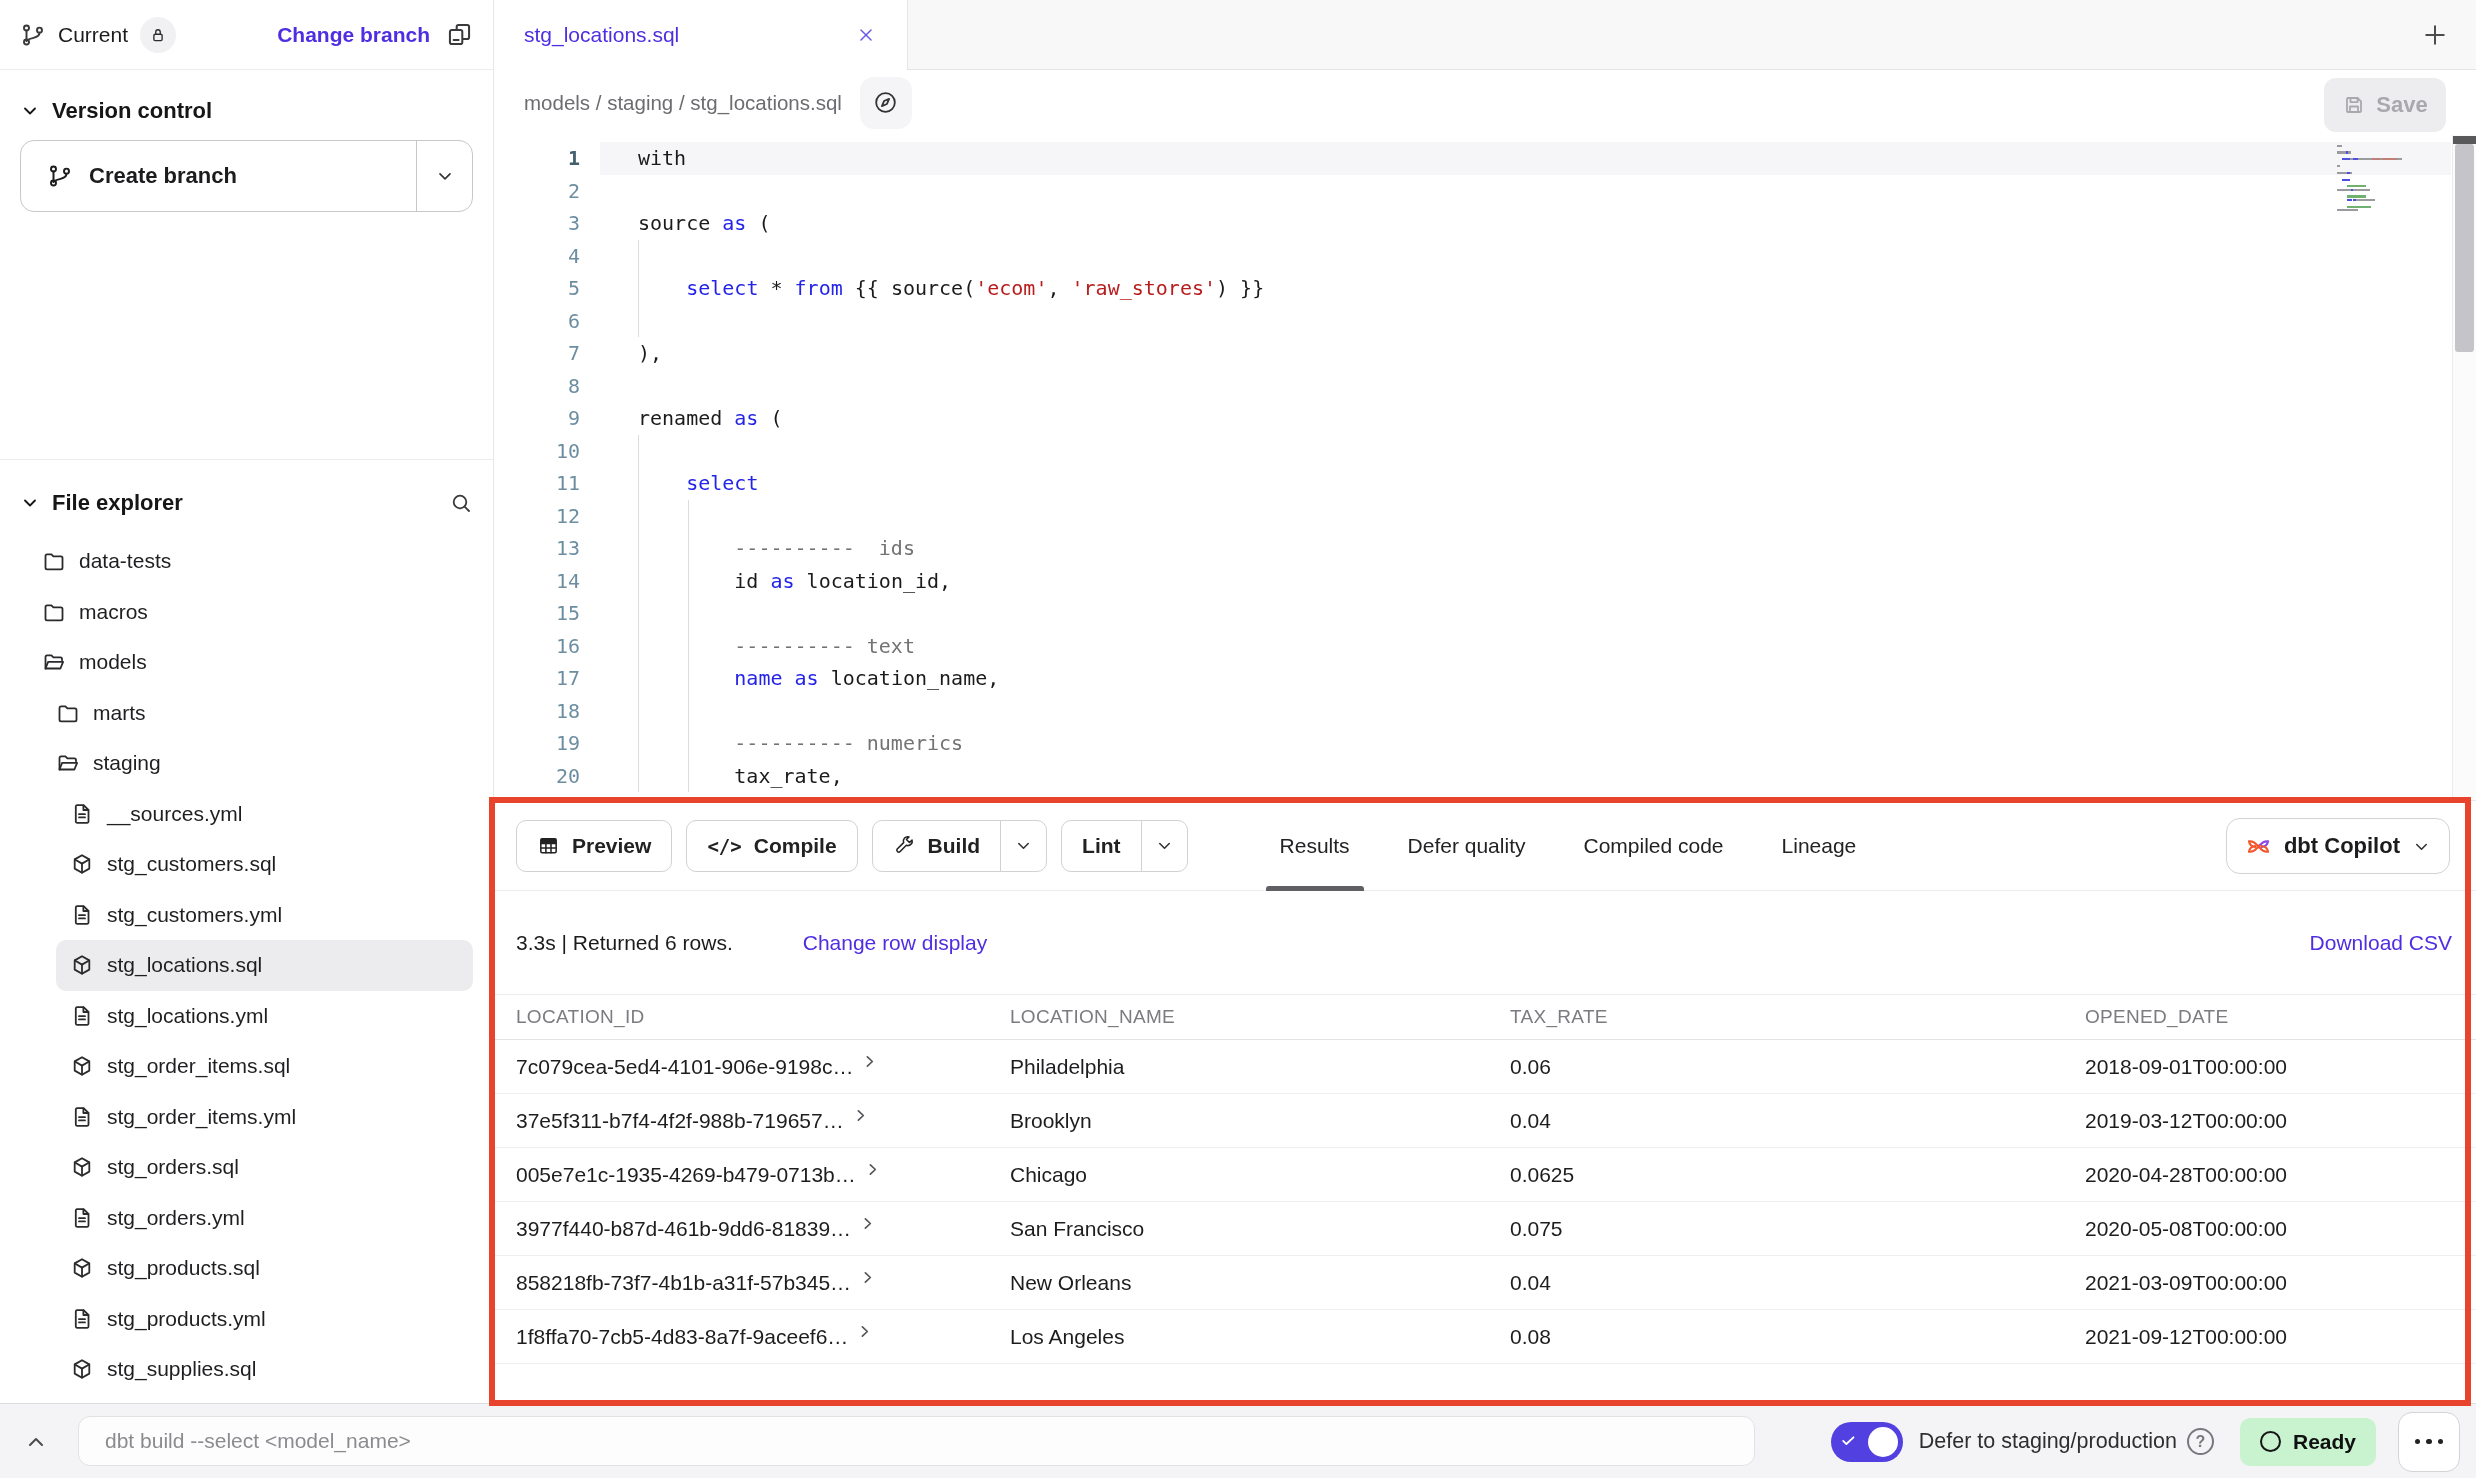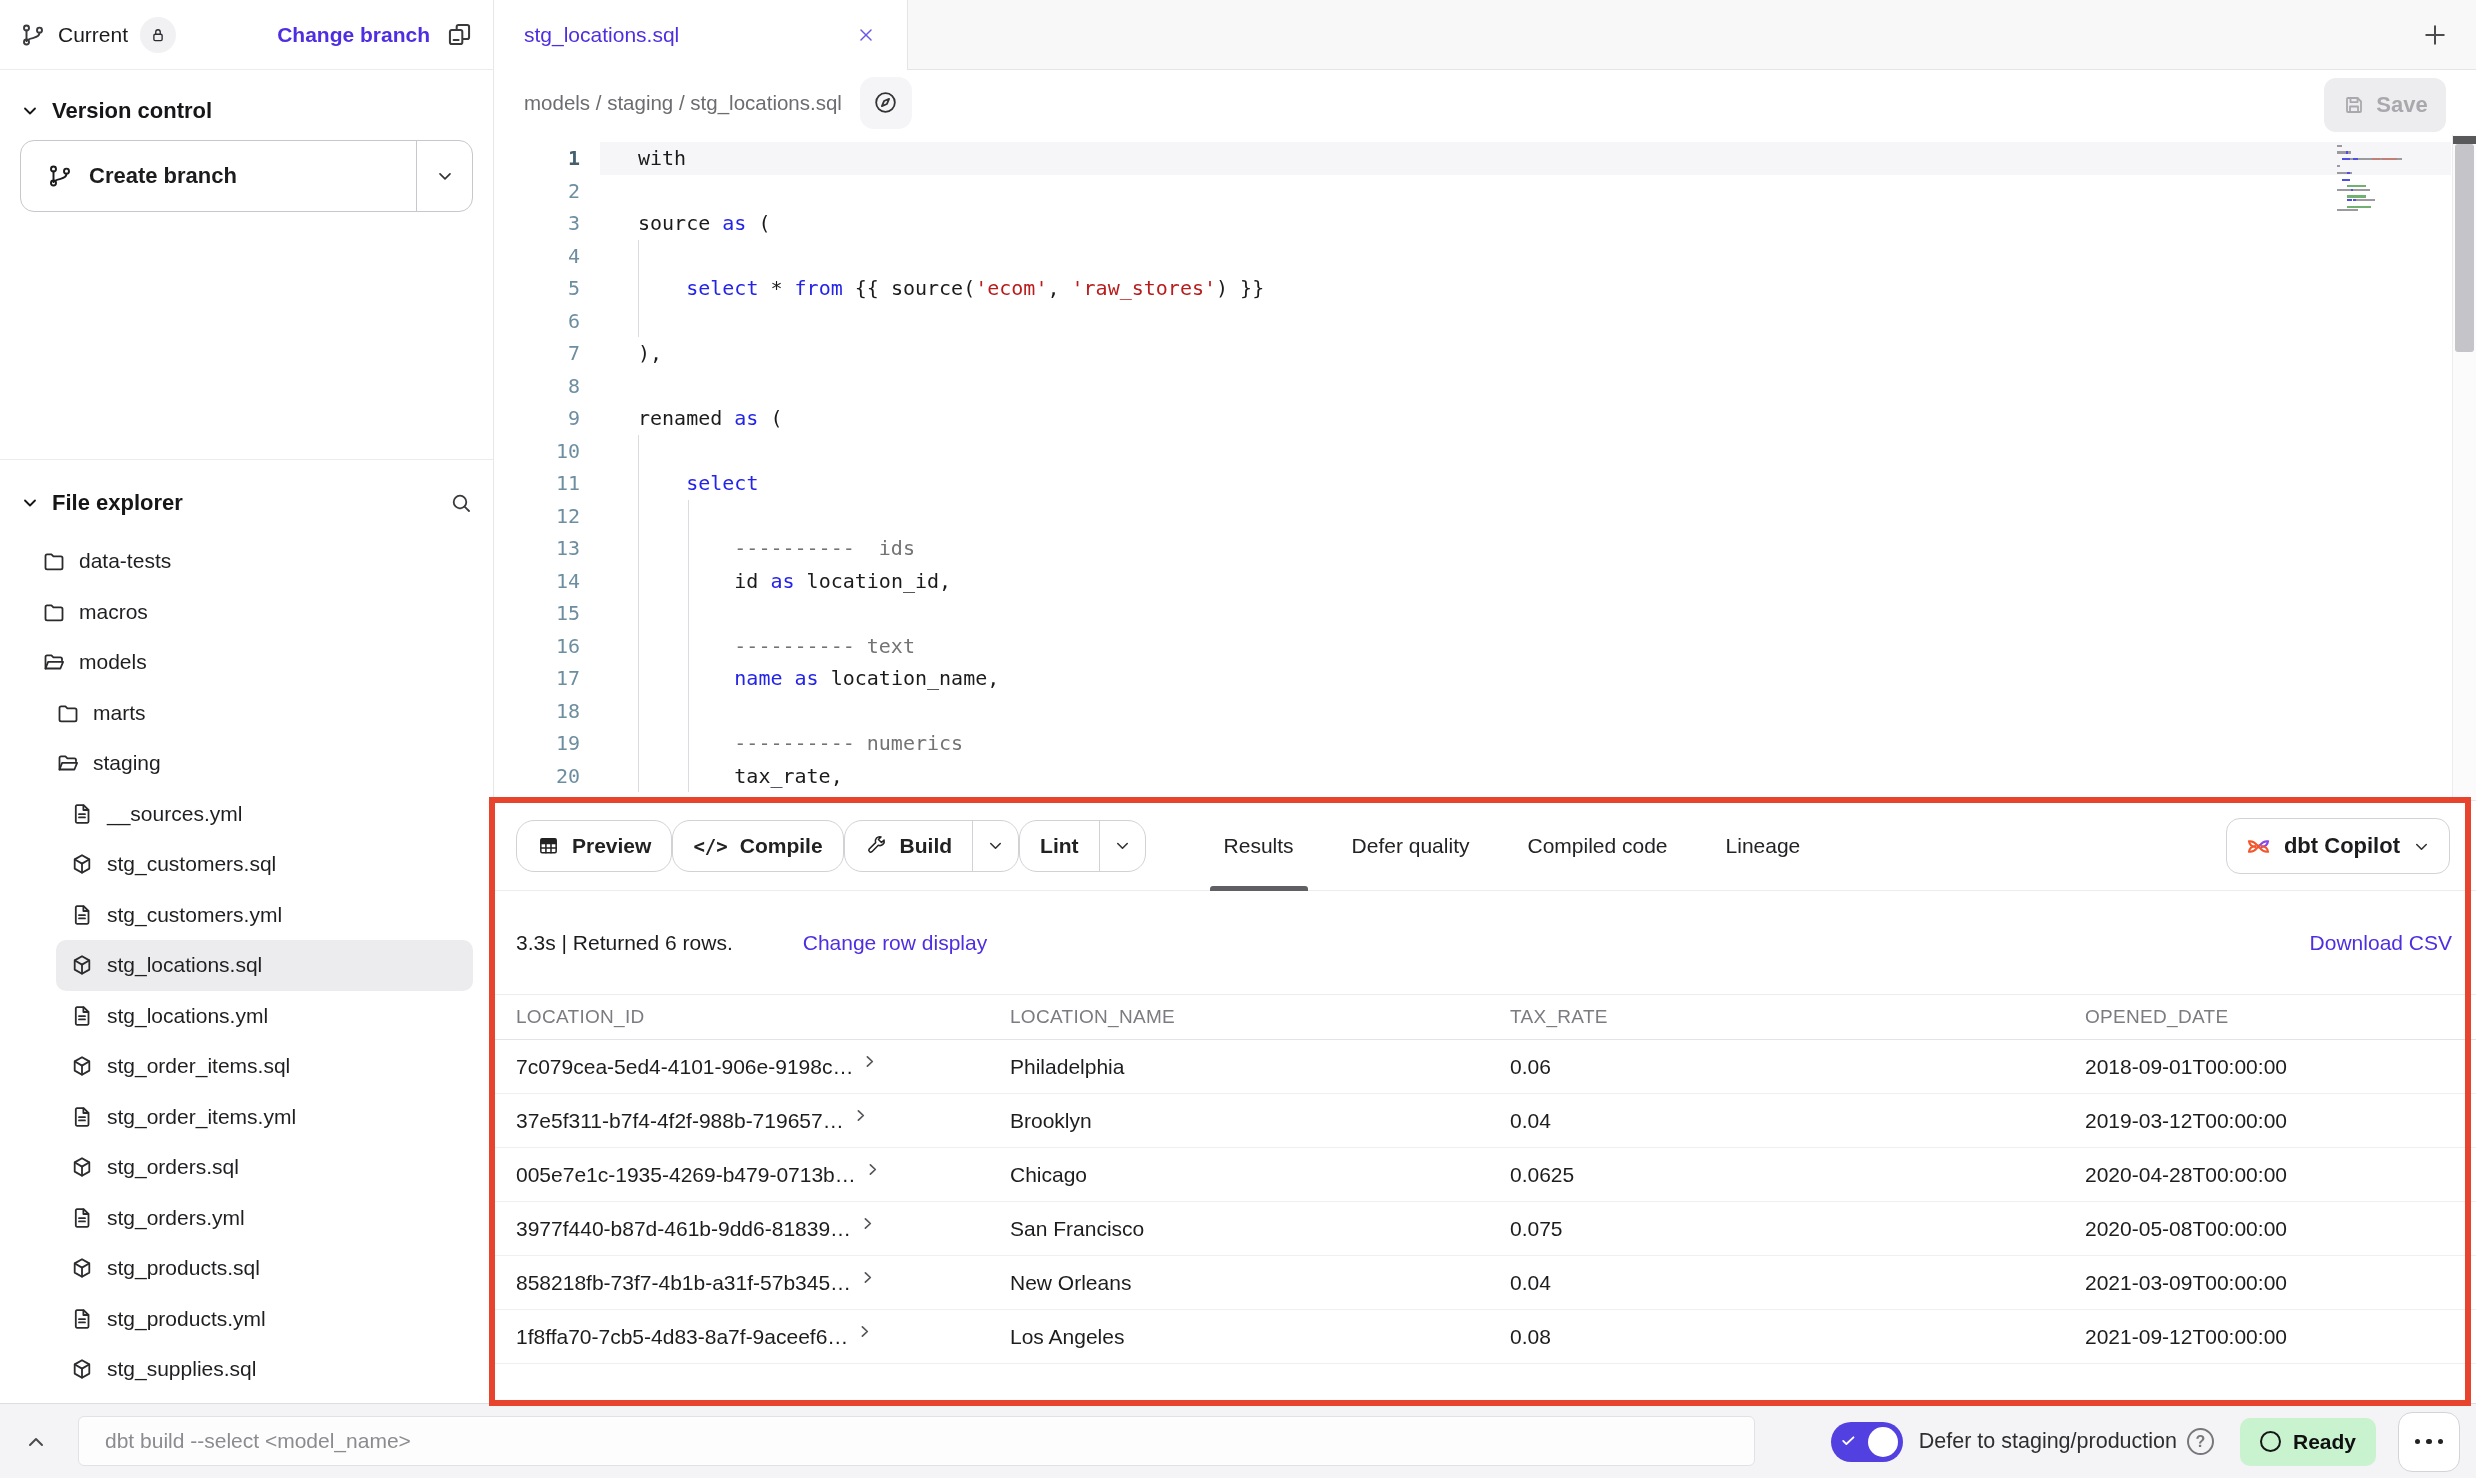--- a/index.html
+++ b/index.html
@@ -27,21 +27,21 @@
   .tree-item{height:50.5px;display:flex;align-items:center;gap:13px;border-radius:10px;padding-left:14px;font-size:21px;color:#1f1f22;cursor:pointer}
   .tree-item.lvl0{margin-left:8px}
   .tree-item.lvl1{margin-left:22px}
   .tree-item.lvl2{margin-left:36px}
   .tree-item.sel{background:#ececee}
   .ticon{width:24px;height:24px;color:#2b2b2e}
 
   
   .statusbar{position:absolute;left:0;top:1403px;width:2476px;height:75px;background:#f4f4f6;border-top:1px solid #dddde1}
   .chev-up{position:absolute;left:24px;top:26px;color:#4b4b4f;cursor:pointer}
-  .cmd{position:absolute;left:78px;top:12px;width:1677px;height:50px;background:#fdfdfd;border:1px solid #e2e2e6;border-radius:6px;
+  .cmd{position:absolute;left:78px;top:12px;width:1677px;height:50px;background:#fdfdfd;border:1px solid #e2e2e6;border-radius:12px;
        display:flex;align-items:center;padding:0 26px;color:#8b8b90;font-size:21px}
   .sb-right{position:absolute;right:16px;top:0;height:75px;display:flex;align-items:center}
   .toggle{width:72px;height:40px;border-radius:20px;background:#5340e0;position:relative;cursor:pointer}
   .toggle .knob{position:absolute;right:5px;top:5px;width:30px;height:30px;background:#fff;border-radius:50%}
   .toggle .tcheck{position:absolute;left:9px;top:10px;color:#fff}
   .defer-label{margin-left:16px;font-size:21.5px;color:#2e2e31}
   .help{margin-left:10px;width:27px;height:27px;border-radius:50%;border:2px solid #77777c;color:#77777c;
         font-size:16px;font-weight:700;display:flex;align-items:center;justify-content:center;cursor:pointer}
   .ready{margin-left:26px;height:48px;border-radius:10px;background:#c9f2cf;display:flex;align-items:center;gap:12px;
          padding:0 20px;font-size:21px;font-weight:600;color:#101010;cursor:pointer}
@@ -77,22 +77,22 @@
   .minimap{position:absolute;left:1843px;top:9px;width:110px}
   .mrow{height:3.4px;display:flex;align-items:center}
   .mrow i{display:block;height:2.2px}
   .scroll{position:absolute;right:0;top:0;width:24px;height:665px;background:#fbfbfc;border-left:1px solid #ececef}
   .scroll .bar{position:absolute;top:1px;left:0;right:0;height:8px;background:#59595c}
   .scroll .thumb{position:absolute;top:9px;left:2px;right:2px;height:208px;background:#c5c5c9;border-radius:3px;cursor:grab}
 
   
   .panel{position:absolute;left:494px;top:800px;right:0;height:603px;background:#fff;border-top:1px solid #e8e8eb}
   .ptoolbar{position:relative;height:90px;border-bottom:1px solid #ececef;display:flex;align-items:center;padding-left:22px}
-  .btn{height:52px;border:1.5px solid #d2d2d6;border-radius:18px;background:#fff;display:flex;align-items:stretch;
-       font-size:21px;font-weight:600;color:#222;cursor:pointer}
+  .btn{height:52px;border:1.5px solid #d2d2d6;border-radius:10px;background:#fff;display:flex;align-items:stretch;
+       font-size:21px;font-weight:600;color:#222;margin-right:14px;cursor:pointer}
   .seg-main{display:flex;align-items:center;gap:12px;padding:0 20px}
   .seg-chev{width:46px;border-left:1px solid #d2d2d6;display:flex;align-items:center;justify-content:center;color:#333;cursor:pointer}
   .code-glyph{font-family:"DejaVu Sans Mono",monospace;font-size:19px;font-weight:700}
   .ptabs{display:flex;margin-left:62px;height:90px}
   .ptab{position:relative;height:90px;display:flex;align-items:center;padding:0 16px;margin-right:26px;font-size:21px;color:#232326;cursor:pointer}
   .ptab.active::after{content:"";position:absolute;left:2px;right:2px;bottom:0;height:5px;background:#606064;border-radius:3px 3px 0 0}
   .copilot{position:absolute;right:26px;top:17px;height:56px;border:1.5px solid #d3d3d7;border-radius:14px;background:#fff;
            display:flex;align-items:center;gap:12px;padding:0 18px;font-size:22px;font-weight:700;cursor:pointer}
   .pmeta{height:104px;display:flex;align-items:center;padding:0 24px 0 22px;font-size:21px;border-bottom:1px solid #ececef}
   .meta-link{color:#4f2ee2;margin-left:70px;cursor:pointer}

